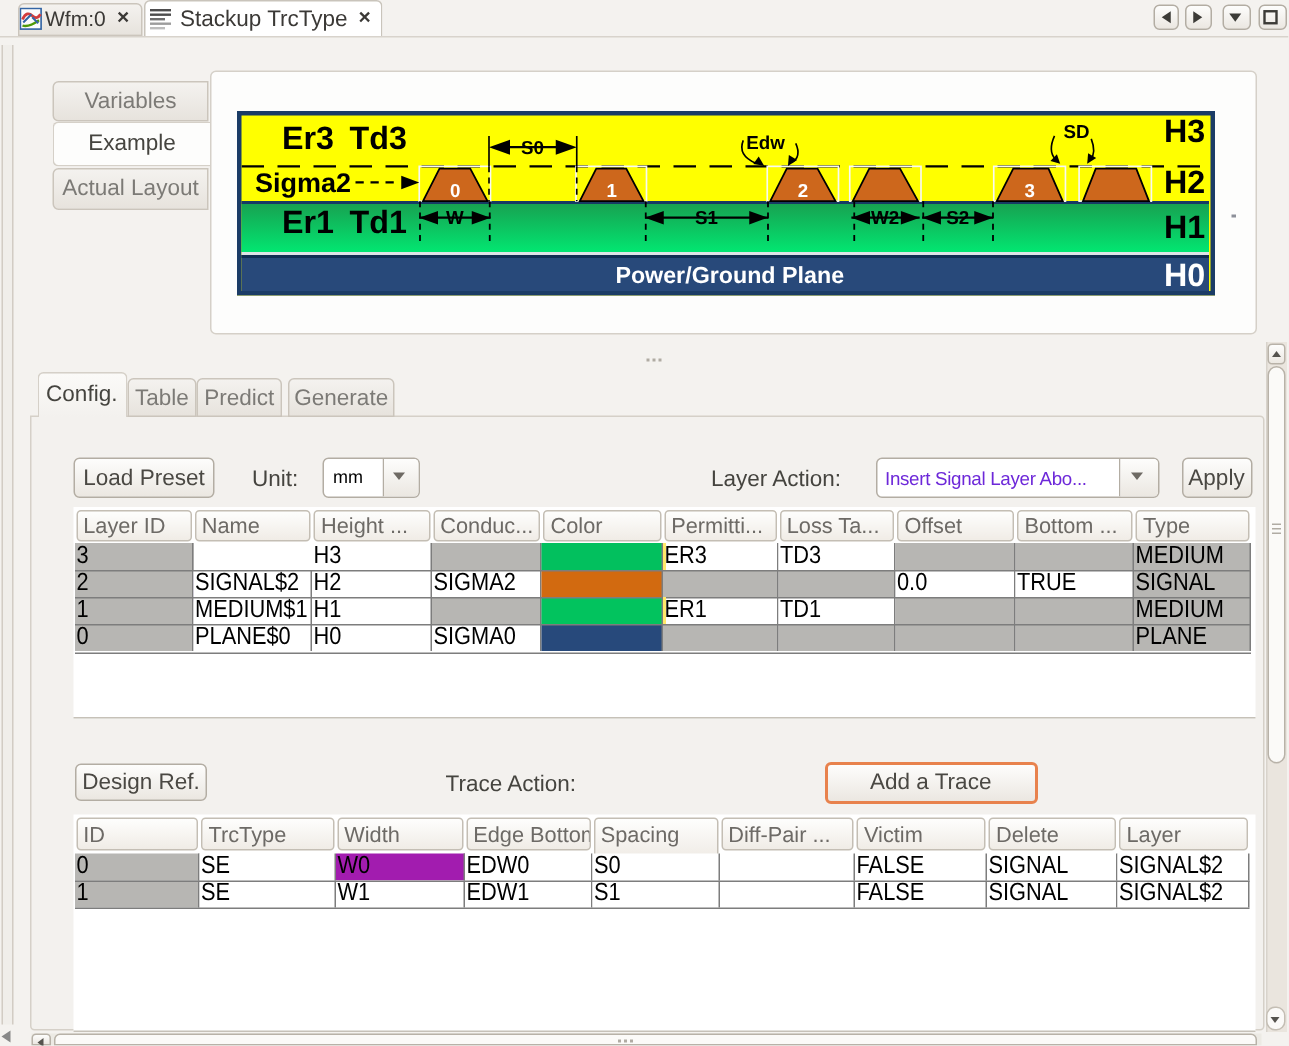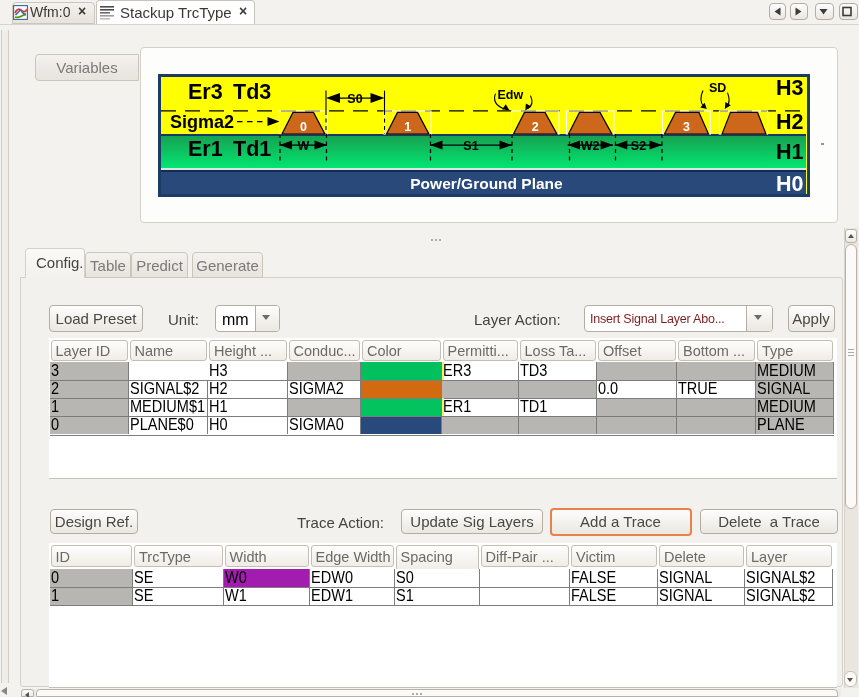--- a/index.html
+++ b/index.html
@@ -60,20 +60,22 @@
     <path d="M50.5 6 L58.5 6 L54.5 11.5 Z" fill="#3c3b37"></path>
     <rect x="74" y="4.5" width="8" height="8" fill="none" stroke="#3c3b37" stroke-width="1.6"></rect>
   </svg>
 
   <div class="abs" style="left:1px;top:30px;width:6px;height:653px;background:#f0eeea;border-left:1px solid #d2ccc4;border-right:1px solid #d2ccc4;"></div>
   <div class="abs" style="left:1px;top:687px;width:0;height:0;border-top:4px solid transparent;border-bottom:4px solid transparent;border-right:6px solid #888;"></div>
 
   <div class="abs" style="left:140px;top:47px;width:698px;height:176px;background:#fdfdfc;border:1px solid #d5d0c8;border-radius:4px;box-sizing:border-box;"></div>
 
   <div class="tabI" style="left:35px;top:53.5px;width:104px;height:27px;border-radius:4px 0 0 4px;text-align:center;line-height:26px;">Variables</div>
+  <div class="abs" style="left:35px;top:80.5px;width:105px;height:30px;background:#fdfdfc;border:1px solid #d5d0c8;border-right:none;border-radius:4px 0 0 4px;box-sizing:border-box;color:#45443f;font-size:15px;text-align:center;line-height:28px;">Example</div>
+  <div class="tabI" style="left:35px;top:112px;width:104px;height:27.5px;border-radius:4px 0 0 4px;text-align:center;line-height:26px;">Actual Layout</div>
 
   <div class="abs" style="left:157.5px;top:73.5px;width:652px;height:123px;border:3.5px solid #1b3c66;box-sizing:border-box;background:#ffff00;">
 
     <div class="abs" style="left:0;top:57.1px;width:645px;height:34.5px;background:linear-gradient(#17a251,#02e671);border-top:2.5px solid #173a64;box-sizing:border-box;"></div>
 
     <div class="abs" style="left:0;top:91.6px;width:645px;height:1.5px;background:#dfe3e6;"></div>
 
     <div class="abs" style="left:0;top:93.1px;width:645px;bottom:0;background:#28497a;border-top:2px solid #122d52;box-sizing:border-box;"></div>
 
     <svg class="abs" style="left:0;top:0;" width="645" height="116" viewBox="0 0 645 116" font-family="Liberation Sans, sans-serif">
@@ -186,31 +188,31 @@
   <div class="abs" style="left:821px;top:142.5px;width:2.5px;height:2px;background:#8d9099;"></div>
 
   <div class="abs" style="left:431px;top:239px;width:2px;height:2px;background:#b0aba3;box-shadow:4px 0 #b0aba3,8px 0 #b0aba3;"></div>
   <div class="abs" style="left:437px;top:491px;width:2px;height:2px;background:#b0aba3;box-shadow:4px 0 #b0aba3,8px 0 #b0aba3;"></div>
 
   <div class="abs" style="left:20px;top:277px;width:823px;height:410px;background:#f3f1ee;border:1px solid #d5d0c8;border-radius:0 3px 3px 3px;box-sizing:border-box;"></div>
 
   <div class="tabI" style="left:85px;top:252px;width:46px;height:26px;border-radius:4px 4px 0 0;text-align:center;line-height:25px;">Table</div>
   <div class="tabI" style="left:131px;top:252px;width:57px;height:26px;border-radius:4px 4px 0 0;text-align:center;line-height:25px;">Predict</div>
   <div class="tabI" style="left:192px;top:252px;width:71px;height:26px;border-radius:4px 4px 0 0;text-align:center;line-height:25px;">Generate</div>
-  <div class="abs" style="left:24.5px;top:248px;width:60px;height:30px;background:linear-gradient(#fbfaf8,#f3f1ee);border:1px solid #d5d0c8;border-bottom:none;border-radius:4px 4px 0 0;box-sizing:border-box;color:#45443f;font-size:15px;text-align:right;line-height:27px;">Config.</div>
+  <div class="abs" style="left:24.5px;top:248px;width:60px;height:30px;background:linear-gradient(#fbfaf8,#f3f1ee);border:1px solid #d5d0c8;border-bottom:none;border-radius:4px 4px 0 0;box-sizing:border-box;color:#45443f;font-size:15px;text-align:center;line-height:27px;">Config.</div>
 
   <div class="btn" style="left:49px;top:304.5px;width:94px;height:27px;line-height:25px;">Load Preset</div>
   <div class="abs" style="left:168px;top:311px;font-size:15px;color:#45443f;">Unit:</div>
   <div class="abs" style="left:215px;top:304.5px;width:65px;height:27px;box-sizing:border-box;border:1px solid #b3ada3;border-radius:4px;background:#fff;"></div>
-  <div class="abs" style="left:222px;top:311px;font-size:16px;color:#000;">mm</div>
+  <div class="abs" style="left:222px;top:311px;font-size:12px;color:#000;">mm</div>
   <div class="abs" style="left:255px;top:305.5px;width:24px;height:25px;background:linear-gradient(#fdfdfc,#ebe7e1);border-left:1px solid #b3ada3;border-radius:0 3px 3px 0;box-sizing:border-box;"></div>
   <div class="abs" style="left:262px;top:315px;width:0;height:0;border-left:4.5px solid transparent;border-right:4.5px solid transparent;border-top:5.5px solid #6e6a64;"></div>
   <div class="abs" style="left:474px;top:311px;font-size:15px;color:#45443f;">Layer Action:</div>
   <div class="abs" style="left:583.5px;top:304.5px;width:189px;height:27px;box-sizing:border-box;border:1px solid #b3ada3;border-radius:4px;background:#fff;"></div>
-  <div class="abs" style="left:590px;top:312px;font-size:12.5px;letter-spacing:-0.2px;color:#7f1d1d;width:134px;overflow:hidden;white-space:nowrap;">Insert Signal Layer Abo...</div>
+  <div class="abs" style="left:590px;top:312px;font-size:12.5px;letter-spacing:-0.2px;color:#6d28d9;width:134px;overflow:hidden;white-space:nowrap;">Insert Signal Layer Abo...</div>
   <div class="abs" style="left:746px;top:305.5px;width:25.5px;height:25px;background:linear-gradient(#fdfdfc,#ebe7e1);border-left:1px solid #b3ada3;border-radius:0 3px 3px 0;box-sizing:border-box;"></div>
   <div class="abs" style="left:754px;top:315px;width:0;height:0;border-left:4.5px solid transparent;border-right:4.5px solid transparent;border-top:5.5px solid #6e6a64;"></div>
   <div class="btn" style="left:787.5px;top:304.5px;width:47px;height:27px;line-height:25px;">Apply</div>
 
   <div id="tree1">
       <div class="abs" style="left:48.5px;top:338px;width:788px;height:139.5px;background:#fff;border-bottom:1px solid #c6c1b8;"></div>
       <div class="hdrbtn" style="left:50.5px;top:339.5px;width:77px;height:21.5px;">Layer ID</div>
       <div class="hdrbtn" style="left:129.5px;top:339.5px;width:77.5px;height:21.5px;">Name</div>
       <div class="hdrbtn" style="left:209px;top:339.5px;width:77.5px;height:21.5px;">Height ...</div>
       <div class="hdrbtn" style="left:288.5px;top:339.5px;width:71.5px;height:21.5px;">Conduc...</div>
@@ -263,30 +265,28 @@
       <div class="rowline" style="left:49.5px;top:380.35px;width:784.5px;"></div>
       <div class="rowline" style="left:49.5px;top:398.40000000000003px;width:784.5px;"></div>
       <div class="rowline" style="left:49.5px;top:416.45000000000005px;width:784.5px;"></div>
       <div class="rowline" style="left:49.5px;top:434.5px;width:784.5px;"></div>
       <div class="abs" style="left:442px;top:362.3px;width:2px;height:18px;background:#ffe96a;"></div>
       <div class="abs" style="left:442px;top:398.4px;width:2px;height:18px;background:#ffe96a;"></div>
     </div>
 
   <div class="btn" style="left:50px;top:509px;width:88px;height:25px;line-height:23px;">Design Ref.</div>
   <div class="abs" style="left:297px;top:514px;font-size:15px;color:#45443f;">Trace Action:</div>
-  <div class="btn" style="left:401px;top:509px;width:142px;height:25px;line-height:23px;">Update Sig Layers</div>
   <div class="btn" style="left:549.5px;top:507.5px;width:142px;height:28px;line-height:24px;border:2px solid #e8824d;color:#4a4843;">Add a Trace</div>
-  <div class="btn" style="left:700px;top:509px;width:138px;height:25px;line-height:23px;">Delete&nbsp; a Trace</div>
 
   <div id="tree2">
       <div class="abs" style="left:48.5px;top:543px;width:788px;height:143.5px;background:#fff;border-bottom:1px solid #c6c1b8;"></div>
       <div class="hdrbtn" style="left:50.5px;top:545px;width:81.5px;height:21.5px;">ID</div>
       <div class="hdrbtn" style="left:134px;top:545px;width:88.5px;height:21.5px;">TrcType</div>
       <div class="hdrbtn" style="left:224.5px;top:545px;width:84px;height:21.5px;">Width</div>
-      <div class="hdrbtn" style="left:310.5px;top:545px;width:83px;height:21.5px;">Edge Width</div>
+      <div class="hdrbtn" style="left:310.5px;top:545px;width:83px;height:21.5px;">Edge Bottom</div>
       <div class="hdrbtn" style="left:395.5px;top:545px;width:83px;height:27px;">Spacing</div>
       <div class="hdrbtn" style="left:480.5px;top:545px;width:88.5px;height:21.5px;">Diff-Pair ...</div>
       <div class="hdrbtn" style="left:571px;top:545px;width:86px;height:21.5px;">Victim</div>
       <div class="hdrbtn" style="left:659px;top:545px;width:85px;height:21.5px;">Delete</div>
       <div class="hdrbtn" style="left:746px;top:545px;width:86px;height:21.5px;">Layer</div>
       <div class="cell" style="left:49.5px;top:569.2px;width:83.5px;height:18.1px;background:#b7b6b3;"><span class="ct">0</span></div>
       <div class="cell" style="left:133px;top:569.2px;width:90.5px;height:18.1px;background:#ffffff;"><span class="ct">SE</span></div>
       <div class="cell" style="left:223.5px;top:569.2px;width:86px;height:18.1px;background:#a21caf;"><span class="ct">W0</span></div>
       <div class="cell" style="left:309.5px;top:569.2px;width:85px;height:18.1px;background:#ffffff;"><span class="ct">EDW0</span></div>
       <div class="cell" style="left:394.5px;top:569.2px;width:85px;height:18.1px;background:#ffffff;"><span class="ct">S0</span></div>

